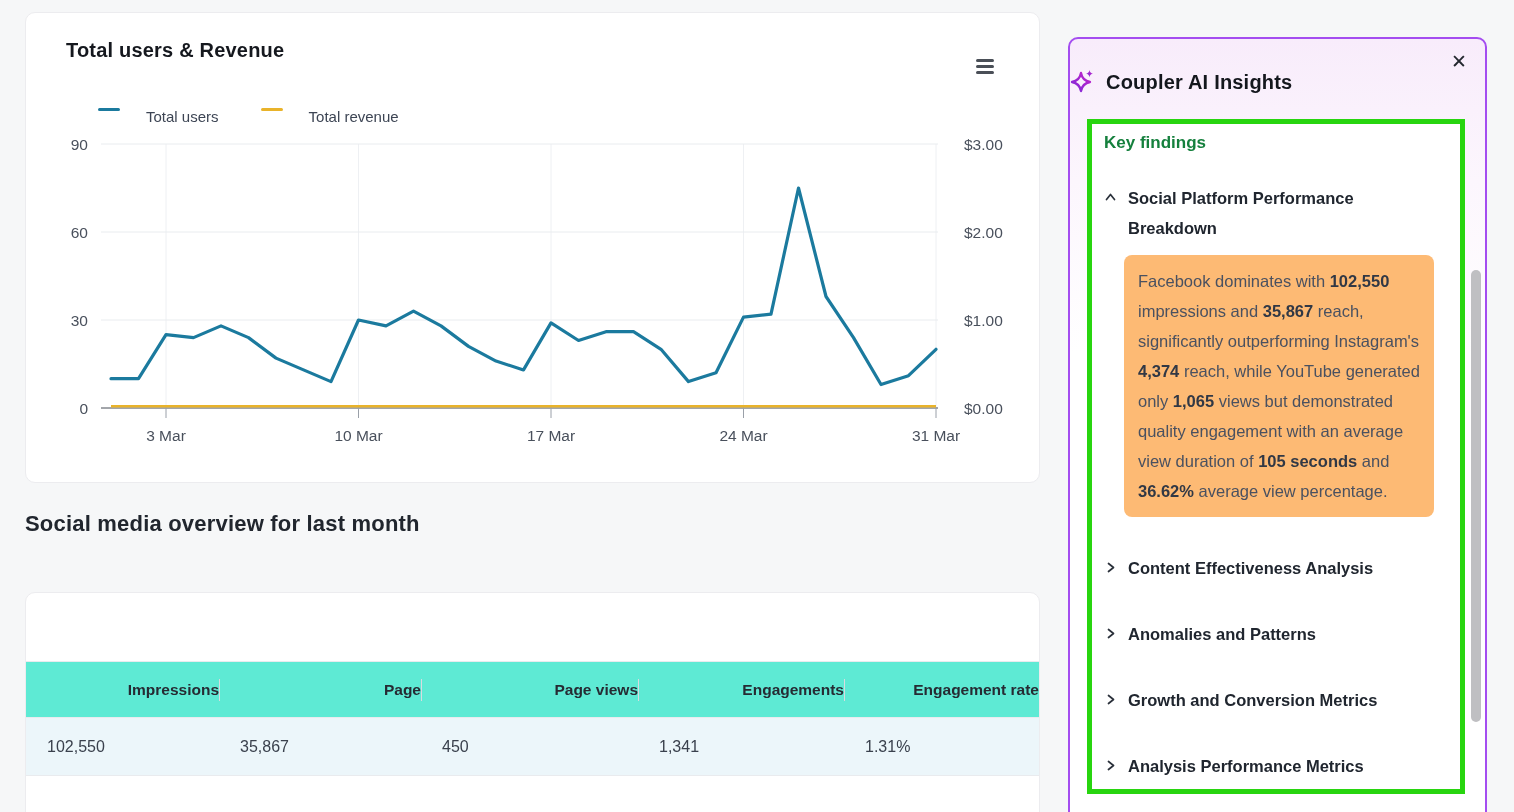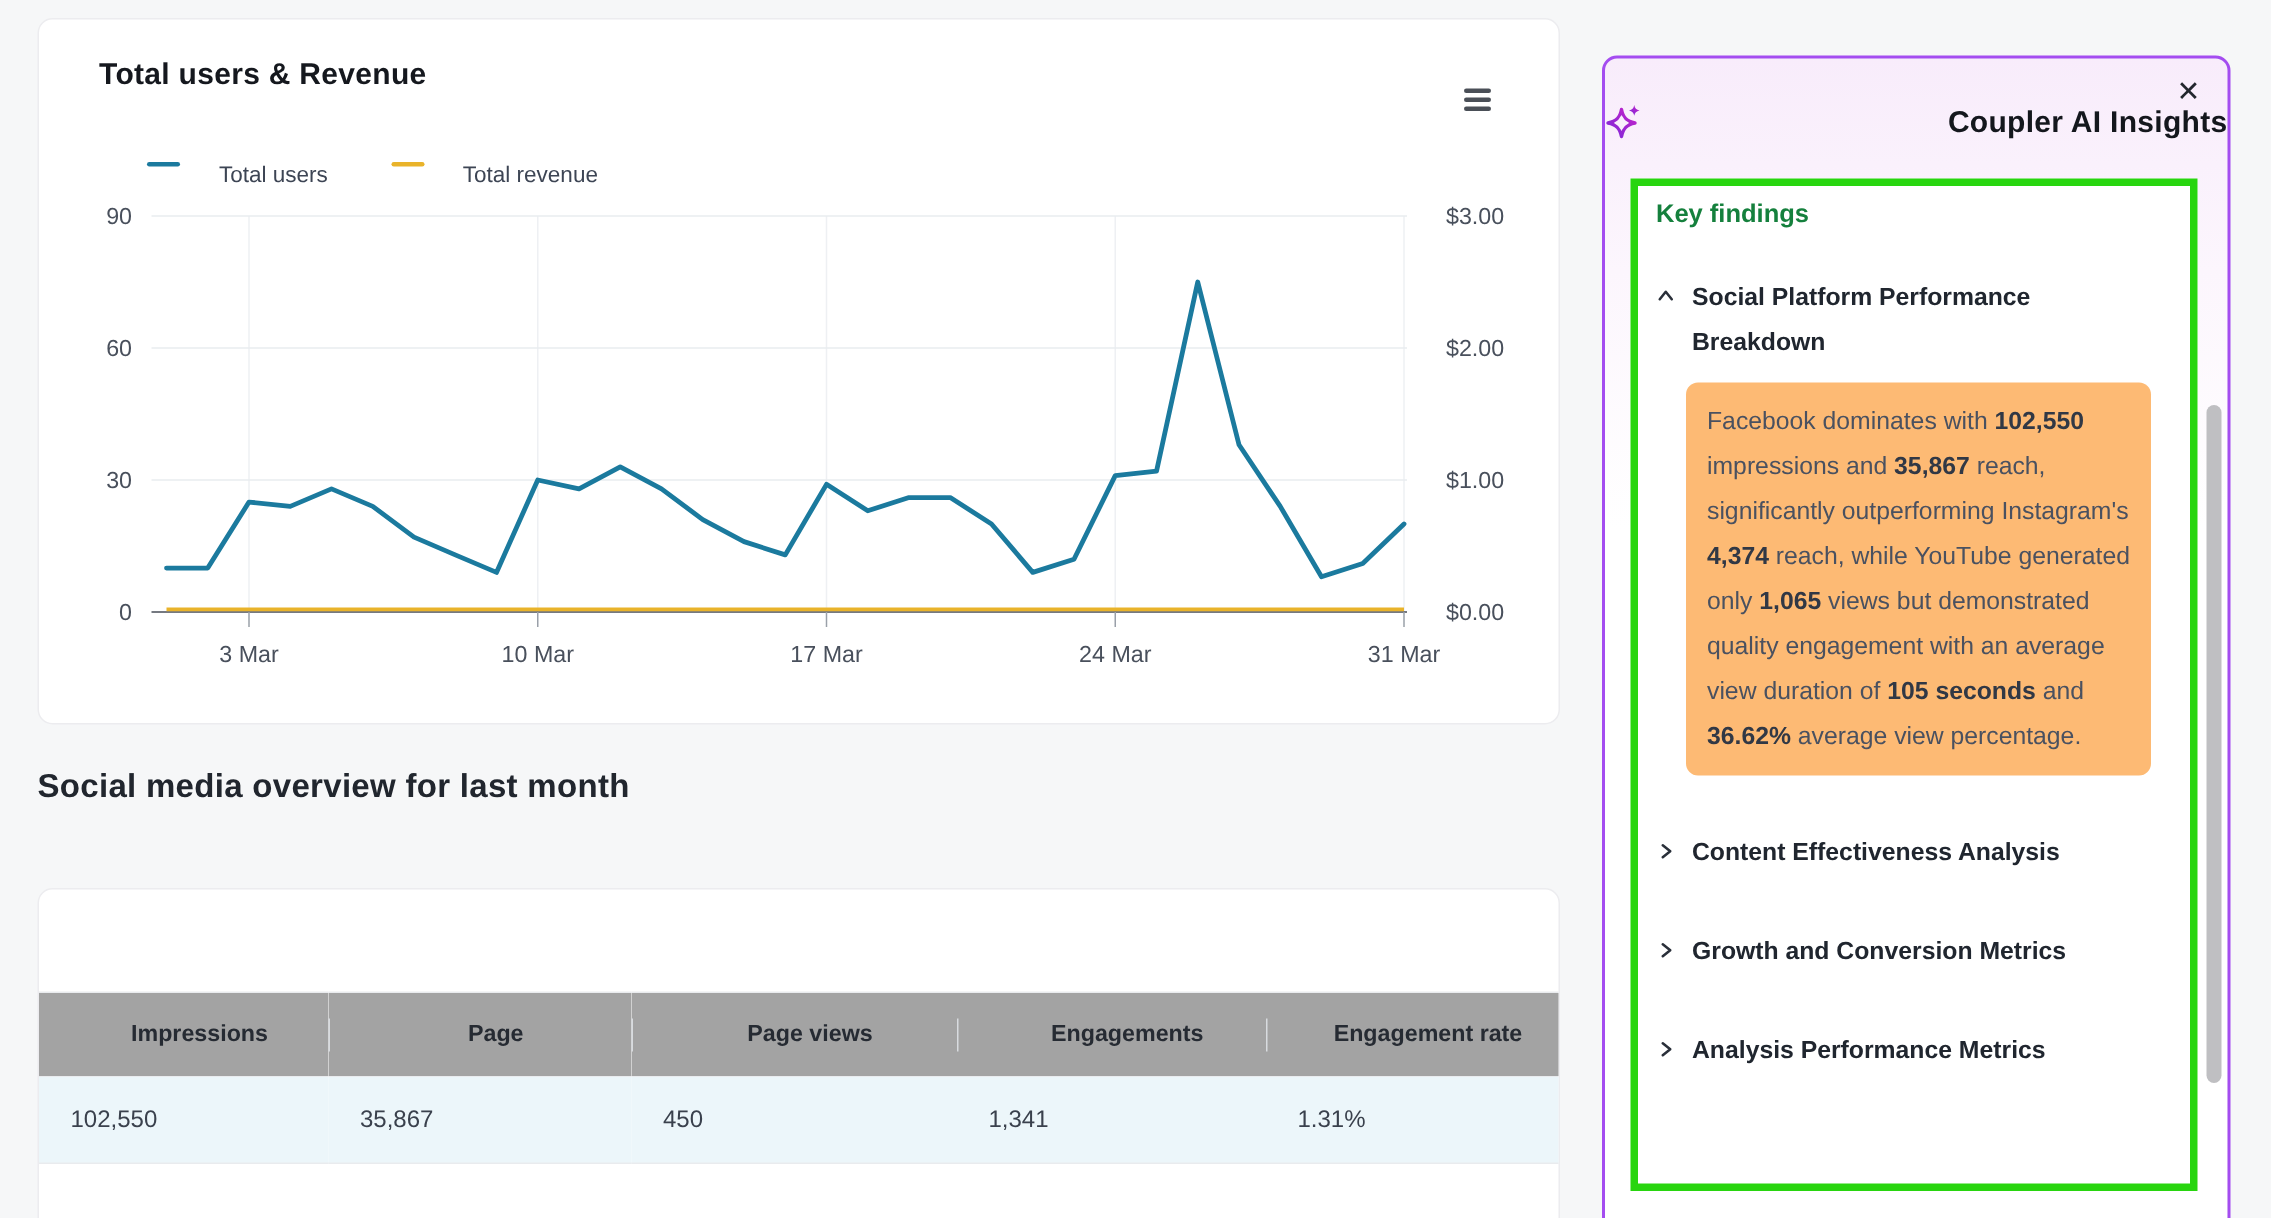--- a/index.html
+++ b/index.html
@@ -20,29 +20,29 @@
   .legend-label { font-size:15px; color:#3d4554; }
   #chart-svg { position:absolute; left:0; top:0; }
 
   
   #overview-heading { position:absolute; left:25px; top:511px; font-size:22px; font-weight:700; color:#21262e; letter-spacing:.2px; }
 
   
   #fb-card { left:25px; top:592px; width:1015px; height:240px; }
   #fb-title { position:absolute; left:27px; top:22px; font-size:19px; font-weight:700; color:#15181e;margin-top:44px; }
   #fb-table { position:absolute; left:0; top:68px; width:1013px; border-collapse:collapse; table-layout:fixed; }
-  #fb-table th { background:#a3a3a3; border-top:1px solid #e9ebee; border-bottom:1px solid #e9ebee; height:56px; text-align:center; padding-left:21px; font-size:15.5px; font-weight:700; color:#262b33; position:relative; }
+  #fb-table th { background:#5eead4; border-top:1px solid #e9ebee; border-bottom:1px solid #e9ebee; height:56px; text-align:right; padding-left:21px; font-size:15.5px; font-weight:700; color:#262b33; position:relative; }
   #fb-table th .sep { position:absolute; left:0; top:17px; width:1px; height:22px; background:#d8dbdf; }
   #fb-table td { background:#ecf6fa; border-bottom:1px solid #e9ebee; height:58px; padding-left:21px; font-size:16px; color:#3a414d; }
 
   
   #ai-panel { position:absolute; left:1068px; top:37px; width:419px; height:790px; border:2px solid #a44df0; border-radius:10px;
               background:linear-gradient(180deg,#f8ecfb 0%,#fcf6fd 18%,#ffffff 40%); }
   #ai-close { position:absolute; right:18px; top:13px; font-size:19px; color:#23272e; cursor:pointer; line-height:1; }
-  #ai-header { position:absolute; left:0; top:30px; width:100%; display:flex; justify-content:space-between; align-items:center; gap:10px; }
+  #ai-header { position:absolute; left:0; top:30px; width:100%; display:flex; justify-content:flex-start; align-items:center; gap:10px; }
   #ai-header-title { font-size:20px; font-weight:700; color:#14171d; letter-spacing:.2px; }
   #key-box { position:absolute; left:17px; top:80px; width:378px; height:675px; border:5px solid #28d50f; background:#fff; padding:9px 12px; }
   #key-findings { font-size:17px; font-weight:700; color:#15803d; }
   .section-row { display:flex; align-items:flex-start; gap:11px; cursor:pointer; }
   .section-row.expanded { margin-top:30px; }
   .section-row.collapsed { margin-top:36px; }
   .chev { flex:0 0 13px; margin-top:8px; }
   .section-title { font-size:16.5px; font-weight:700; color:#20262f; line-height:30px; max-width:280px; }
   #insight-body { margin:12px 14px 0 20px; background:#fdba74; border-radius:8px; padding:11px 14px; font-size:16.5px; line-height:30px; color:#4a5160; }
   #insight-body b { color:#313845; }
@@ -161,20 +161,26 @@
       </div>
       <div id="insight-body"><span>Facebook dominates with </span><b>102,550</b><span> impressions and </span><b>35,867</b><span> reach, significantly outperforming Instagram's </span><b>4,374</b><span> reach, while YouTube generated only </span><b>1,065</b><span> views but demonstrated quality engagement with an average view duration of </span><b>105 seconds</b><span> and </span><b>36.62%</b><span> average view percentage.</span></div>
 
       <div class="section-row collapsed">
         <svg class="chev" width="13" height="13" viewBox="0 0 13 13">
           <polyline points="4.5,2.5 9.5,6.5 4.5,10.5" fill="none" stroke="#2a303a" stroke-width="1.7" stroke-linecap="round" stroke-linejoin="round"></polyline>
         </svg>
         <div class="section-title">Content Effectiveness Analysis</div>
       </div>
 
+      <div class="section-row collapsed">
+        <svg class="chev" width="13" height="13" viewBox="0 0 13 13">
+          <polyline points="4.5,2.5 9.5,6.5 4.5,10.5" fill="none" stroke="#2a303a" stroke-width="1.7" stroke-linecap="round" stroke-linejoin="round"></polyline>
+        </svg>
+        <div class="section-title">Anomalies and Patterns</div>
+      </div>
 
       <div class="section-row collapsed">
         <svg class="chev" width="13" height="13" viewBox="0 0 13 13">
           <polyline points="4.5,2.5 9.5,6.5 4.5,10.5" fill="none" stroke="#2a303a" stroke-width="1.7" stroke-linecap="round" stroke-linejoin="round"></polyline>
         </svg>
         <div class="section-title">Growth and Conversion Metrics</div>
       </div>
 
       <div class="section-row collapsed">
         <svg class="chev" width="13" height="13" viewBox="0 0 13 13">

